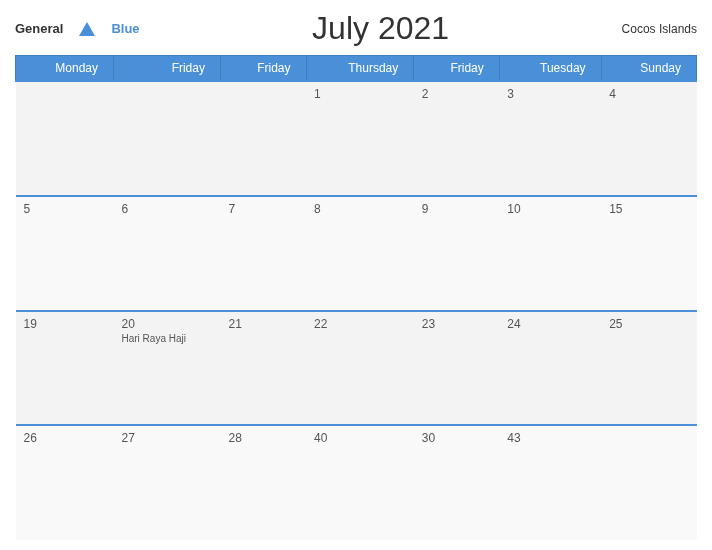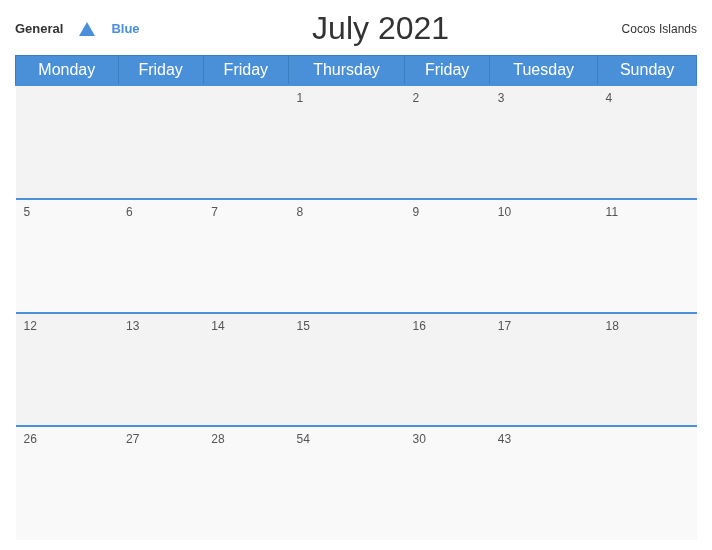--- a/index.html
+++ b/index.html
@@ -67,24 +67,24 @@
       border-collapse: collapse;
       flex: 1;
     }
 
     .calendar thead tr {
       background-color: #4a90d9;
     }
 
     .calendar thead th {
       color: #fff;
-      font-size: 16px;
+      font-size: 12px;
       font-weight: normal;
-      text-align: center;
-      padding: 5px 8px;
+      text-align: right;
+      padding: 5px 15px;
       border: 1px solid #3a7fc1;
     }
 
     .calendar tbody tr {
       border-top: 2px solid #4a90d9;
     }
 
     .calendar tbody td {
       vertical-align: top;
       padding: 5px 8px;
@@ -169,58 +169,59 @@
         <td>
           <span class="day-number">8</span>
         </td>
         <td>
           <span class="day-number">9</span>
         </td>
         <td>
           <span class="day-number">10</span>
         </td>
         <td>
-          <span class="day-number">11</span>
+          <span class="day-number">15</span>
         </td>
       </tr>
       <tr>
         <td>
-          <span class="day-number">12</span>
-        </td>
-        <td>
-          <span class="day-number">13</span>
-        </td>
-        <td>
-          <span class="day-number">14</span>
-        </td>
-        <td>
-          <span class="day-number">15</span>
-        </td>
-        <td>
-          <span class="day-number">16</span>
-        </td>
-        <td>
-          <span class="day-number">17</span>
-        </td>
-        <td>
-          <span class="day-number">18</span>
+          <span class="day-number">19</span>
+        </td>
+        <td>
+          <span class="day-number">20</span>
+          <span class="event-label">Hari Raya Haji</span>
+        </td>
+        <td>
+          <span class="day-number">21</span>
+        </td>
+        <td>
+          <span class="day-number">22</span>
+        </td>
+        <td>
+          <span class="day-number">23</span>
+        </td>
+        <td>
+          <span class="day-number">24</span>
+        </td>
+        <td>
+          <span class="day-number">25</span>
         </td>
       </tr>
       <tr>
         <td>
           <span class="day-number">26</span>
         </td>
         <td>
           <span class="day-number">27</span>
         </td>
         <td>
           <span class="day-number">28</span>
         </td>
         <td>
-          <span class="day-number">54</span>
+          <span class="day-number">40</span>
         </td>
         <td>
           <span class="day-number">30</span>
         </td>
         <td>
           <span class="day-number">43</span>
         </td>
         <td></td>
       </tr>
     </tbody>

